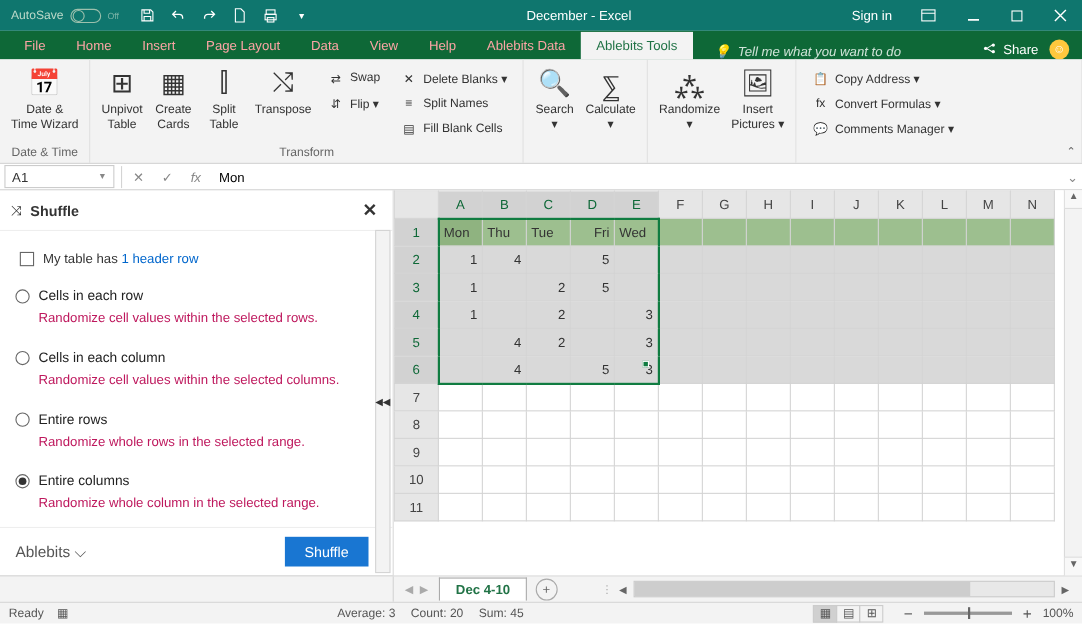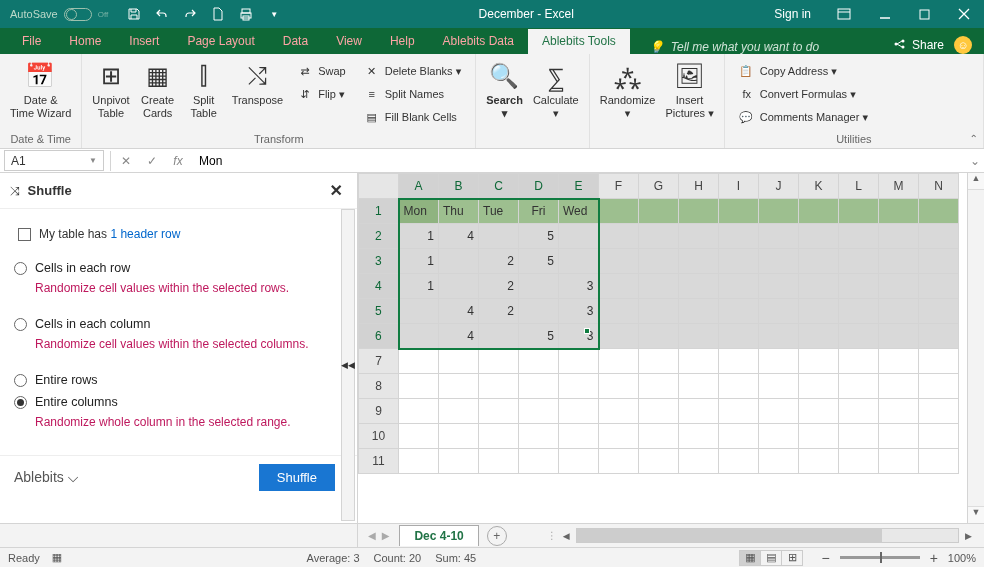--- a/index.html
+++ b/index.html
@@ -269,21 +269,21 @@
             <span>Fill Blank Cells</span>
           </div>
       </div>
     </div>
     <div class="rgroup-title">Transform</div>
   </div>
   <div class="rgroup">
     <div class="rgroup-body">
       <div class="rbtn-large">
           <div class="ico">🔍</div>
-          <div class="lbl" style="white-space:pre-line;font-weight:bold;">Search
+          <div class="lbl" style="white-space:pre-line;">Search
 ▾</div>
         </div>
       <div class="rbtn-large">
           <div class="ico">⅀</div>
           <div class="lbl" style="white-space:pre-line;">Calculate
 ▾</div>
         </div>
     </div>
     <div class="rgroup-title"></div>
   </div>
@@ -312,21 +312,20 @@
         <div class="rbtn-small">
             <span class="ico">fx</span>
             <span>Convert Formulas ▾</span>
           </div>
         <div class="rbtn-small">
             <span class="ico">💬</span>
             <span>Comments Manager  ▾</span>
           </div>
       </div>
     </div>
-    <div class="rgroup-title">Utilities</div>
   </div>
   <div class="collapse-arrow">⌃</div>
 </div>
 
 <div class="fbar">
   <div class="namebox">
       <span>A1</span>
       <span class="dd">▼</span>
     </div>
   <div class="fbar-div"></div>
@@ -364,20 +363,21 @@
               <div class="radio "></div>
               <span class="opt-title">Cells in each column</span>
             </div>
             <div class="opt-desc">Randomize cell values within the selected columns.</div>
           </div>
           <div>
             <div class="radio-row">
               <div class="radio "></div>
               <span class="opt-title">Entire rows</span>
             </div>
+            <div class="opt-desc">Randomize whole rows in the selected range.</div>
           </div>
           <div>
             <div class="radio-row">
               <div class="radio sel"></div>
               <span class="opt-title">Entire columns</span>
             </div>
             <div class="opt-desc">Randomize whole column in the selected range.</div>
           </div>
         </div>
     </div>
@@ -409,21 +409,21 @@
                 <th class="colh ">M</th>
                 <th class="colh ">N</th>
               </tr>
             </tbody>
             <tbody>
               <tr class="hdr-row selrange">
                 <th class="rowh sel">1</th>
                 <td class="first" style="text-align: left; border-top: 2px solid rgb(16, 124, 65); border-left: 2px solid rgb(16, 124, 65);">Mon</td>
                 <td class="" style="text-align: left; border-top: 2px solid rgb(16, 124, 65);">Thu</td>
                 <td class="" style="text-align: left; border-top: 2px solid rgb(16, 124, 65);">Tue</td>
-                <td class="" style="text-align: center; border-top: 2px solid rgb(16, 124, 65);">Fri</td>
+                <td class="" style="text-align: right; border-top: 2px solid rgb(16, 124, 65);">Fri</td>
                 <td class="" style="text-align: left; border-top: 2px solid rgb(16, 124, 65); border-right: 2px solid rgb(16, 124, 65);">Wed</td>
                 <td></td>
                 <td></td>
                 <td></td>
                 <td></td>
                 <td></td>
                 <td></td>
                 <td></td>
                 <td></td>
                 <td></td>

